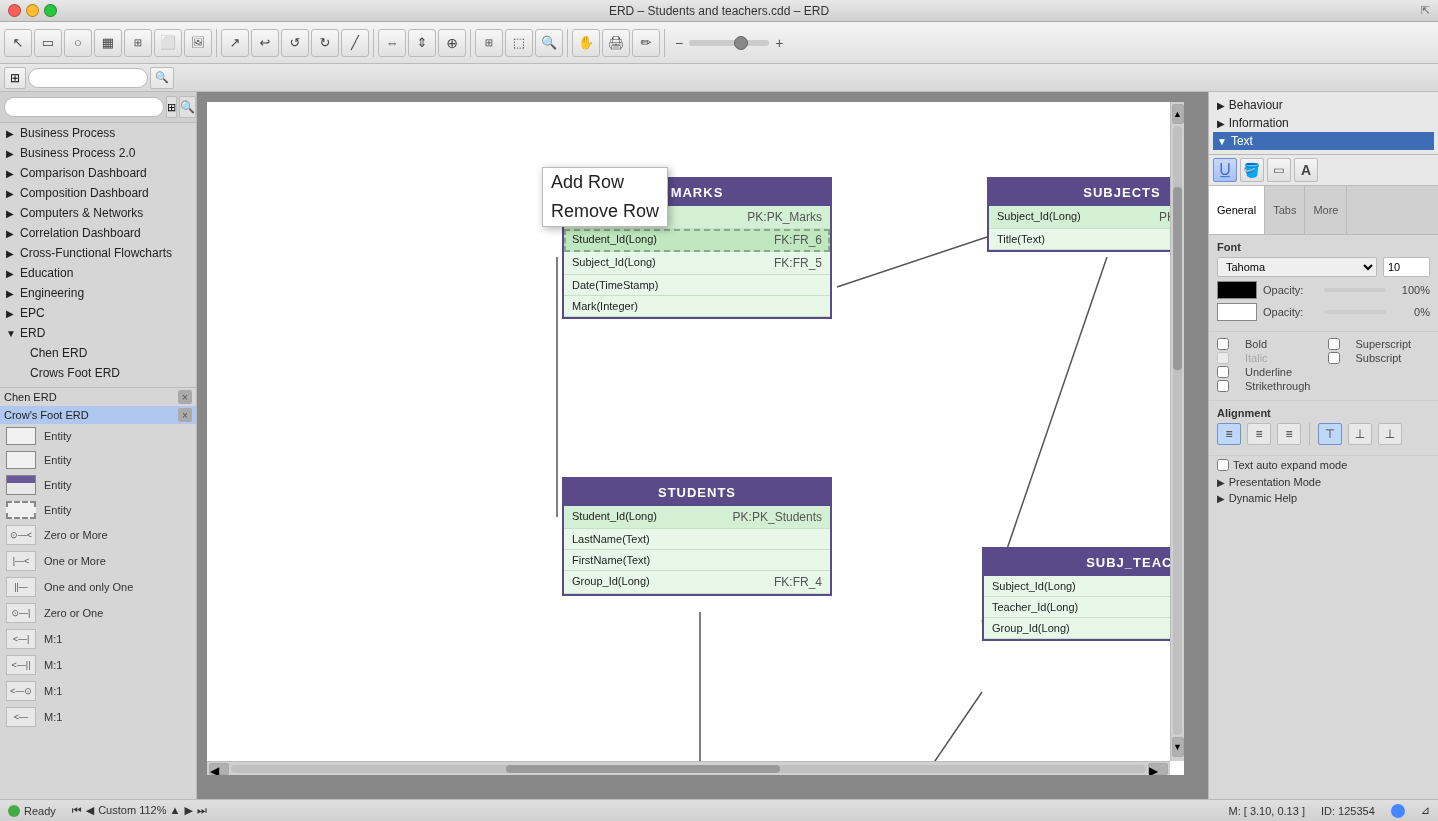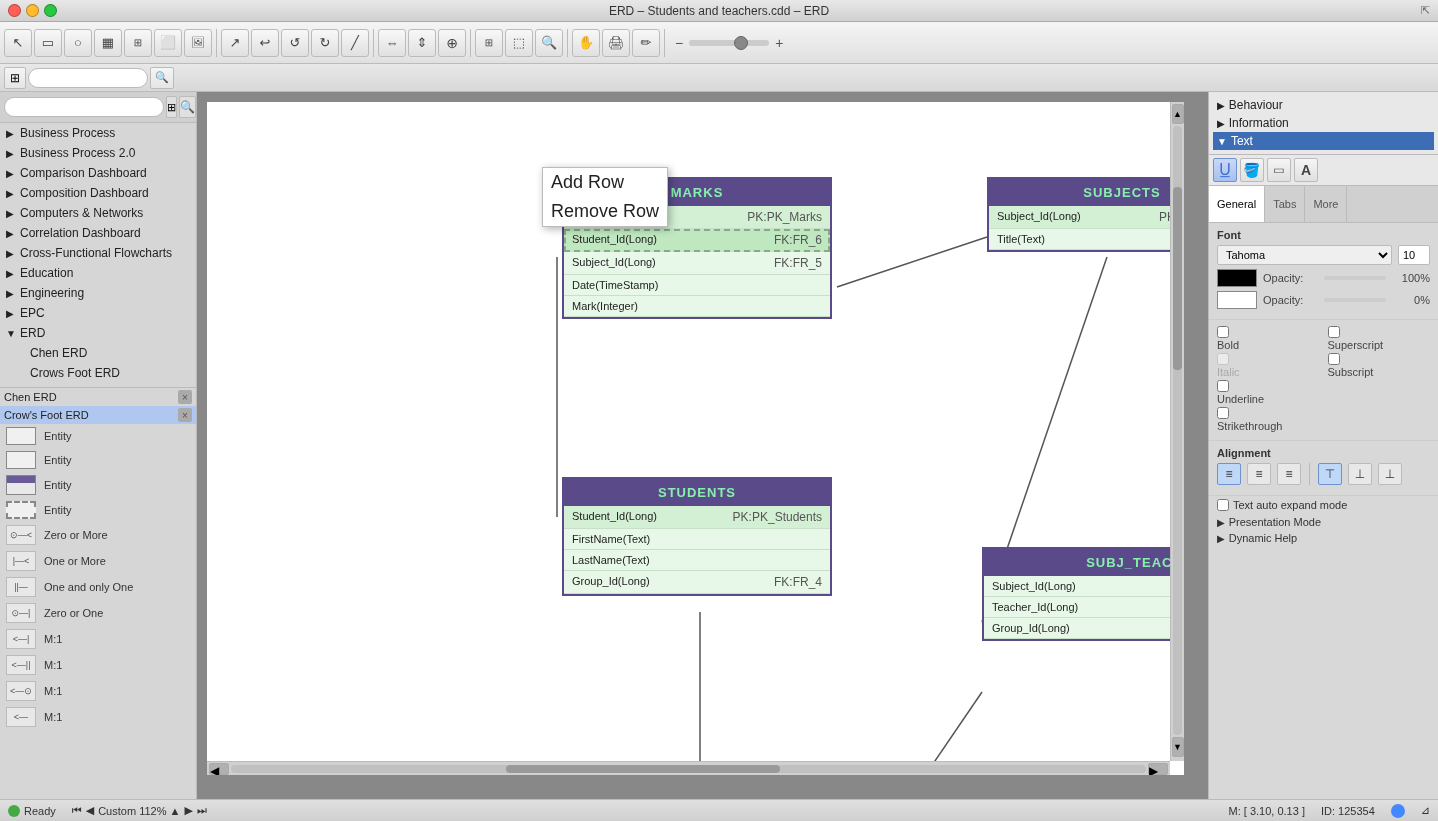--- a/index.html
+++ b/index.html
@@ -214,21 +214,21 @@
     }
 
     
     .erd-table {
       position: absolute;
       border: 2px solid #5a5a7a;
       min-width: 260px;
     }
     .erd-table-header {
       background: #5a4a8a;
-      color: #86efac;
+      color: #ffffff;
       text-align: center;
       font-weight: bold;
       font-size: 13px;
       padding: 6px 8px;
       letter-spacing: 1px;
     }
     .erd-table-row {
       display: flex;
       justify-content: space-between;
       padding: 4px 8px;
@@ -264,21 +264,21 @@
     .right-tree-item .arrow { margin-right: 4px; font-size: 10px; }
     .right-tree-item.selected { background: #3d6eb5; color: white; }
 
     
     .format-tabs {
       display: flex;
       background: #d0d0d0;
       border-bottom: 1px solid #bbb;
     }
     .format-tab-btn {
-      padding: 12px 8px;
+      padding: 18px 8px;
       font-size: 11px;
       cursor: pointer;
       background: transparent;
       border: none;
       color: #555;
       border-right: 1px solid #bbb;
       text-align: right;
     }
     .format-tab-btn.active {
       background: white;
@@ -308,33 +308,33 @@
     }
     .format-row {
       display: flex; align-items: center; gap: 6px; margin-bottom: 4px;
     }
     .format-label { font-size: 11px; color: #444; min-width: 55px; }
     .format-input {
       flex: 1; height: 20px; border: 1px solid #bbb; border-radius: 2px;
       padding: 0 4px; font-size: 11px;
     }
     .format-small-input {
-      width: 32px; height: 20px; border: 1px solid #bbb; border-radius: 2px;
+      width: 47px; height: 20px; border: 1px solid #bbb; border-radius: 2px;
       padding: 0 4px; font-size: 11px;
     }
     .color-swatch {
       width: 40px; height: 18px; border: 1px solid #888; cursor: pointer;
     }
     .opacity-slider {
       flex: 1; height: 4px; background: #ccc; border-radius: 2px;
     }
     .opacity-label { font-size: 11px; color: #444; min-width: 38px; text-align: right; }
 
     .format-checkbox-row {
-      display: flex; align-items: flex-start; gap: 1px; margin-bottom: 2px; flex-direction: column;
+      display: flex; align-items: flex-end; gap: 16px; margin-bottom: 2px;
     }
     .format-checkbox-row input[type=checkbox] { width: 12px; height: 12px; }
     .format-checkbox-row label { font-size: 11px; color: #444; }
     .format-checkbox-row label.dim { color: #aaa; }
 
     .align-btn {
       width: 24px; height: 22px;
       background: #e8e8e8; border: 1px solid #bbb; border-radius: 2px;
       cursor: pointer; font-size: 12px; display: flex; align-items: center;
       justify-content: center; color: #333;
@@ -356,21 +356,21 @@
 
     
     #statusbar {
       height: 22px;
       background: linear-gradient(to bottom, #e0e0e0, #d0d0d0);
       border-top: 1px solid #bbb;
       display: flex; align-items: center;
       padding: 0 8px; gap: 16px;
       font-size: 11px; color: #333;
     }
-    .status-item { display: flex; align-items: flex-end; gap: 4px; }
+    .status-item { display: flex; align-items: flex-start; gap: 4px; }
 
     
     #erd-connectors {
       position: absolute;
       top: 0; left: 0;
       width: 100%; height: 100%;
       pointer-events: none;
     }
   </style>
 </head>
@@ -621,24 +621,24 @@
         </div>
       </div>
 
       <div class="erd-table" style="position:absolute; top:375px; left:355px; width:270px; border:2px solid #5a4a8a;">
         <div class="erd-table-header">STUDENTS</div>
         <div class="erd-table-row pk">
           <span class="erd-field-name">Student_Id(Long)</span>
           <span class="erd-field-key">PK:PK_Students</span>
         </div>
         <div class="erd-table-row field">
+          <span class="erd-field-name">LastName(Text)</span>
+        </div>
+        <div class="erd-table-row field">
           <span class="erd-field-name">FirstName(Text)</span>
-        </div>
-        <div class="erd-table-row field">
-          <span class="erd-field-name">LastName(Text)</span>
         </div>
         <div class="erd-table-row fk">
           <span class="erd-field-name">Group_Id(Long)</span>
           <span class="erd-field-key">FK:FR_4</span>
         </div>
       </div>
 
       <div class="erd-table" style="position:absolute; top:445px; left:775px; width:305px; border:2px solid #5a4a8a;">
         <div class="erd-table-header">SUBJ_TEACH</div>
         <div class="erd-table-row fk">

